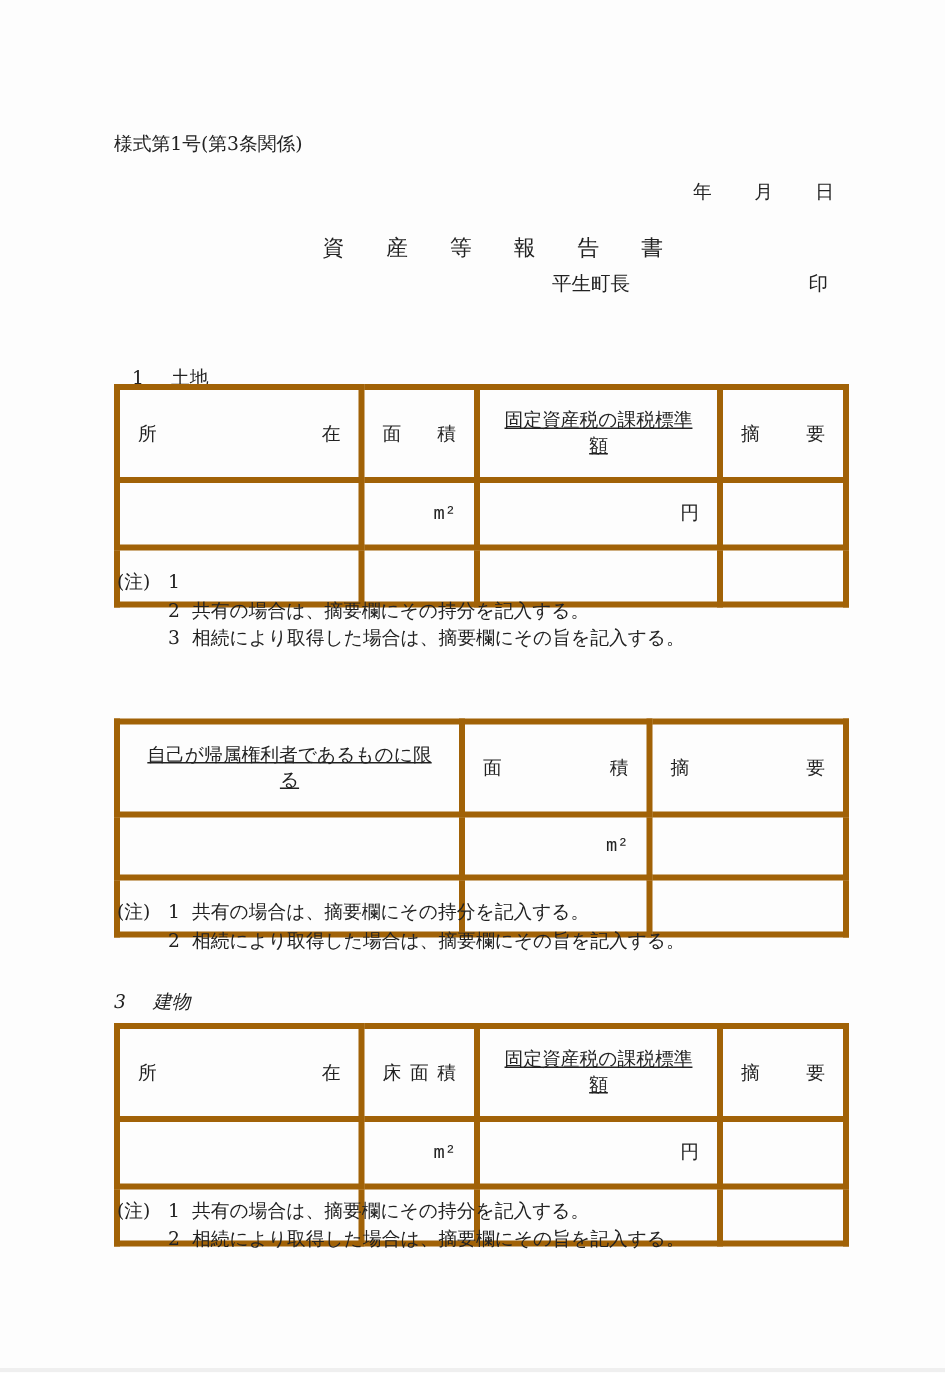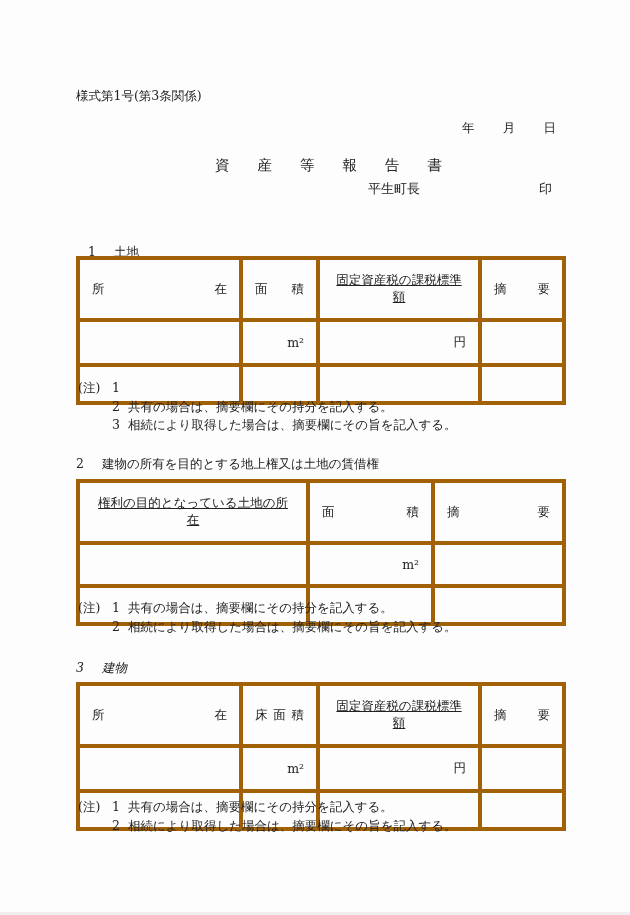--- a/index.html
+++ b/index.html
@@ -24,21 +24,21 @@
   .sec1-h { top:244px;margin-left:12px; }
   .sec2-h { top:456px; }
   .sec3-h { top:660px;font-style:italic; }
 
   table.form-table { position:absolute; left:76px; border-collapse:collapse; table-layout:fixed; width:486px; }
   .t1 { top:256px; }
   .t2 { top:479px; }
   .t3 { top:682px; }
   .form-table td { border:4px solid #a16207; font-size:12.5px; padding:12px; overflow:hidden; }
   .rh { height:36px; }
-  .rd { height:38px; }
+  .rd { height:38px;font-family:Liberation Mono, monospace; }
 
   .jh { text-align:justify; text-align-last:justify; }
   .ch { text-align:center;text-decoration:underline; }
   .pad-wide   { padding:0 38px; }
   .pad-narrow { padding:0 9px; }
   .pad-sum    { padding:0 10px; }
   .pad-mid    { padding:0 25px; }
 
   .unit { text-align:right; padding-right:8px; font-size:11.5px; }
 
@@ -117,33 +117,30 @@
       <span class="note-no">2</span>
       <span class="note-text">共有の場合は、摘要欄にその持分を記入する。</span>
     </div>
     <div class="note-row cont">
       <span class="note-label">(注)</span>
       <span class="note-no">3</span>
       <span class="note-text">相続により取得した場合は、摘要欄にその旨を記入する。</span>
     </div>
   </div>
 
-  <div class="abs sec-heading sec2-h">
-    <span>2</span><span class="sec-label">建物の所有を目的とする地上権又は土地の賃借権</span>
-  </div>
 
   <table class="form-table t2">
     <colgroup>
         <col style="width:230px">
         <col style="width:125px">
         <col style="width:131px">
       </colgroup>
     <tbody>
         <tr class="rh">
-      <td class="ch">権利の目的となっている土地の所在</td>
+      <td class="ch">自己が帰属権利者であるものに限る</td>
       <td class="jh pad-mid">面積</td>
       <td class="jh pad-mid">摘要</td>
     </tr>
     <tr class="rd">
       <td></td>
       <td class="unit">m²</td>
       <td></td>
     </tr>
     <tr class="rd">
       <td></td>

